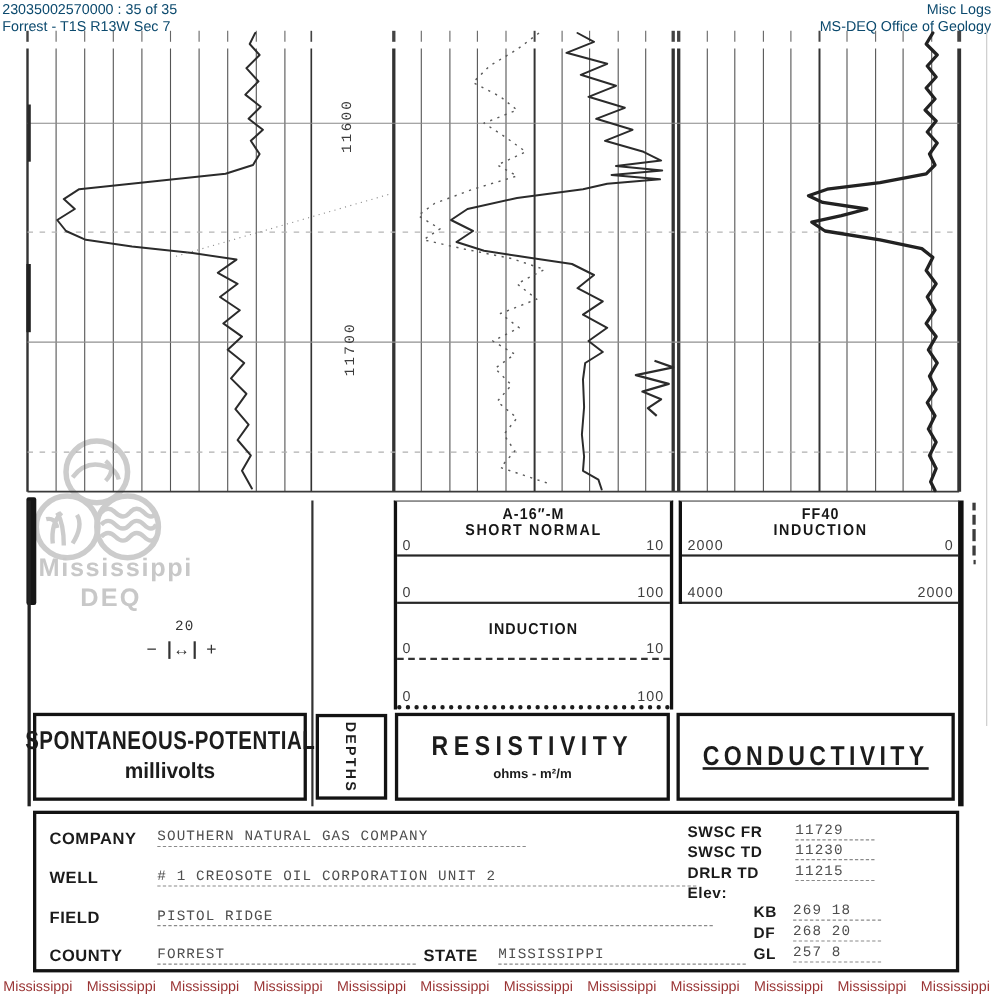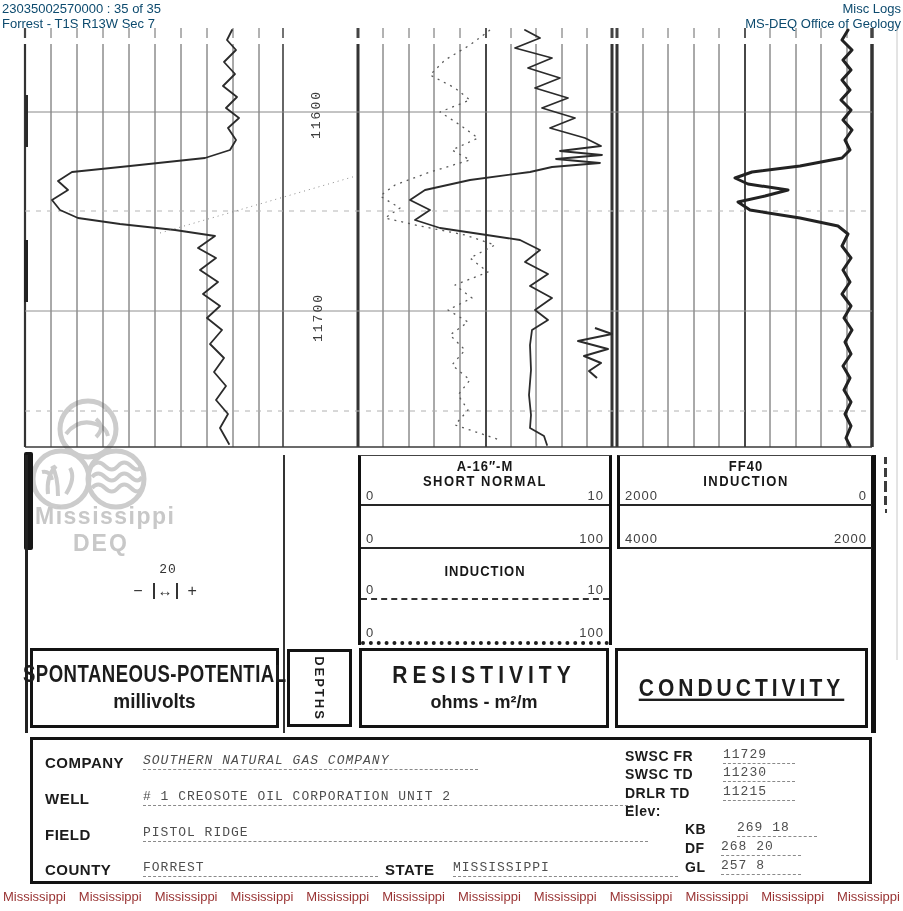--- a/index.html
+++ b/index.html
@@ -36,21 +36,21 @@
   #sp-scale .sym{display:flex;align-items:center;justify-content:center;gap:10px;margin-top:5px;font-size:16px;}
   #sp-scale .brackets{border-left:2px solid #333;border-right:2px solid #333;padding:0 3px;
     font-weight:bold;font-size:15px;line-height:16px;}
   
   .lblbox{position:absolute;box-sizing:border-box;border:3.5px solid #131313;display:flex;
     flex-direction:column;align-items:center;justify-content:center;gap:5px;background:transparent;color:#1c1c1c;}
   .sp-t{font-size:20px;font-weight:bold;white-space:nowrap;letter-spacing:.5px;transform:scale(.93,1.18);}
   .sp-u{font-size:19px;font-weight:bold;transform:scaleY(1.05);}
   .depth-t{font-weight:bold;font-size:13px;letter-spacing:2px;transform:rotate(90deg);}
   .res-t{font-size:21px;font-weight:bold;letter-spacing:5px;transform:scaleY(1.18);white-space:nowrap;}
-  .res-u{font-size:18px;font-weight:bold;}
+  .res-u{font-size:12px;font-weight:bold;}
   .cond-t{font-size:21px;font-weight:bold;letter-spacing:4px;transform:scaleY(1.18);white-space:nowrap;}
   .cond-u{display:flex;align-items:center;gap:7px;font-weight:bold;}
   .cond-u .pre{font-size:18px;}
   .frac{display:flex;flex-direction:column;align-items:center;line-height:10px;}
   .frac .n{font-size:11px;}
   .frac .d{font-size:9.5px;}
   
   #well-box{position:absolute;left:30px;top:737px;width:842px;height:147px;
     border:3.5px solid #131313;box-sizing:border-box;}
   .wlabel{position:absolute;font-weight:bold;font-size:15px;letter-spacing:.5px;color:#1b1b1b;white-space:nowrap;}
@@ -244,42 +244,42 @@
   <div class="lblbox" style="left:359px;top:648px;width:250px;height:80px;">
     <span class="res-t">RESISTIVITY</span>
     <span class="res-u">ohms - m²/m</span>
   </div>
   <div class="lblbox" style="left:615px;top:648px;width:253px;height:80px;text-decoration:underline;">
     <span class="cond-t">CONDUCTIVITY</span>
   </div>
 
   <div id="well-box">
     <span class="wlabel" style="left:12px;top:14px;">COMPANY</span>
-    <span class="wval" style="left:110px;top:13px;width:335px;font-style:italic;">SOUTHERN NATURAL GAS COMPANY</span>
+    <span class="wval" style="left:110px;top:13px;width:335px;">SOUTHERN NATURAL GAS COMPANY</span>
 
     <span class="wlabel" style="left:12px;top:50px;">WELL</span>
     <span class="wval" style="left:110px;top:49px;width:490px;"># 1 CREOSOTE OIL CORPORATION UNIT 2</span>
 
     <span class="wlabel" style="left:12px;top:86px;">FIELD</span>
     <span class="wval" style="left:110px;top:85px;width:505px;">PISTOL RIDGE</span>
 
     <span class="wlabel" style="left:12px;top:121px;">COUNTY</span>
     <span class="wval" style="left:110px;top:120px;width:235px;">FORREST</span>
     <span class="wlabel" style="left:352px;top:121px;">STATE</span>
     <span class="wval" style="left:420px;top:120px;width:225px;">MISSISSIPPI</span>
 
     <span class="wlabel sm" style="left:592px;top:8px;">SWSC FR</span>
     <span class="wval" style="left:690px;top:7px;width:72px;">11729</span>
     <span class="wlabel sm" style="left:592px;top:26px;">SWSC TD</span>
     <span class="wval" style="left:690px;top:25px;width:72px;">11230</span>
     <span class="wlabel sm" style="left:592px;top:45px;">DRLR TD</span>
     <span class="wval" style="left:690px;top:44px;width:72px;">11215</span>
     <span class="wlabel sm" style="left:592px;top:63px;">Elev:</span>
     <span class="wlabel sm" style="left:652px;top:81px;">KB</span>
-    <span class="wval" style="left:688px;top:80px;width:80px;margin-left:16px;">269 18</span>
+    <span class="wval" style="left:688px;top:80px;width:80px;">269 18</span>
     <span class="wlabel sm" style="left:652px;top:100px;">DF</span>
     <span class="wval" style="left:688px;top:99px;width:80px;">268 20</span>
     <span class="wlabel sm" style="left:652px;top:119px;">GL</span>
     <span class="wval" style="left:688px;top:118px;width:80px;">257 8</span>
   </div>
 
   <div id="footer-row" style="color: rgb(153, 51, 51);">
       <span>Mississippi</span>
       <span>Mississippi</span>
       <span>Mississippi</span>

